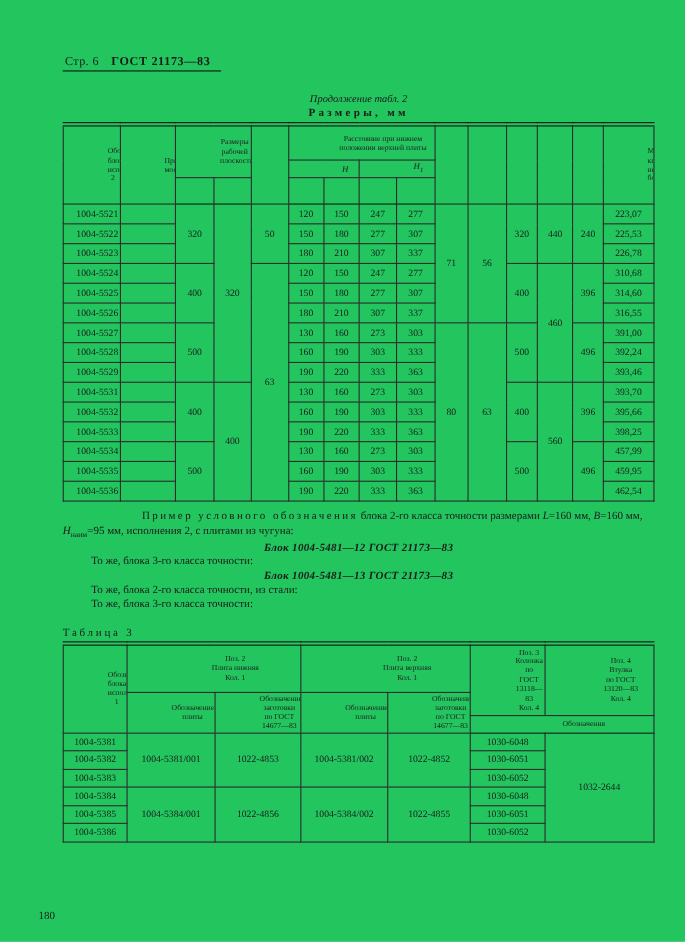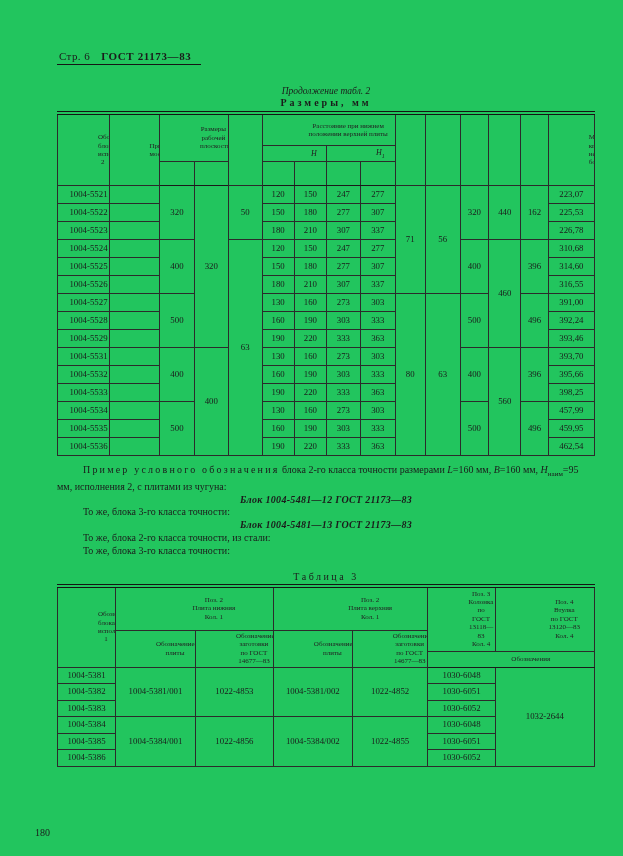--- a/index.html
+++ b/index.html
@@ -28,26 +28,26 @@
   .t2 tbody td{font-size:8.8px;height:17px;line-height:1;}
   .t2 tbody td:first-child{text-align:right;padding-left:3px;}
   .t2 .hr1 td{height:30px;}
   .t2 .hr2 td{height:15px;}
   .t2 .hr3 td{height:23px;}
   .var{font-style:italic;font-family:"Liberation Serif",serif;font-size:8px;}
   .var sub{font-size:6px;}
   
   .example{font-size:10px;line-height:12.8px;margin-top:8px;}
   .example .indent{text-indent:26px;}
-  .example .spaced{letter-spacing:2.2px;}
+  .example .spaced{letter-spacing:2.2px;margin-left:46px;}
   .example .desig{text-align:center;font-style:italic;font-weight:bold;letter-spacing:.3px;}
   .example i.v{font-style:italic;}
   .example sub{font-size:7px;}
   
-  .caption3{text-align:center;font-size:10px;letter-spacing:2.5px;margin-top:13px;margin-bottom:2px;}
+  .caption3{text-align:left;font-size:10px;letter-spacing:2.5px;margin-top:13px;margin-bottom:2px;}
   .t3 thead td{font-size:7px;}
   .t3 tbody td{font-size:8.8px;height:15.5px;line-height:1;}
   .t3 .hr1 td{height:42px;}
   .t3 .hr2 td{height:36px;}
   .t3 .hr3 td{height:15px;text-align:center;}
   .hline{display:block;}
   
   .page-number{position:absolute;left:35px;bottom:18px;font-size:10px;}
 </style>
 </head>
@@ -119,21 +119,21 @@
           <td rowspan="9">320</td>
           <td rowspan="3">50</td>
           <td>120</td>
           <td>150</td>
           <td>247</td>
           <td>277</td>
           <td rowspan="6">71</td>
           <td rowspan="6">56</td>
           <td rowspan="3">320</td>
           <td rowspan="3">440</td>
-          <td rowspan="3">162</td>
+          <td rowspan="3">240</td>
           <td>223,07</td>
         </tr>
         <tr>
           <td>1004-5522</td>
           <td></td>
           <td>150</td>
           <td>180</td>
           <td>277</td>
           <td>307</td>
           <td>225,53</td>

